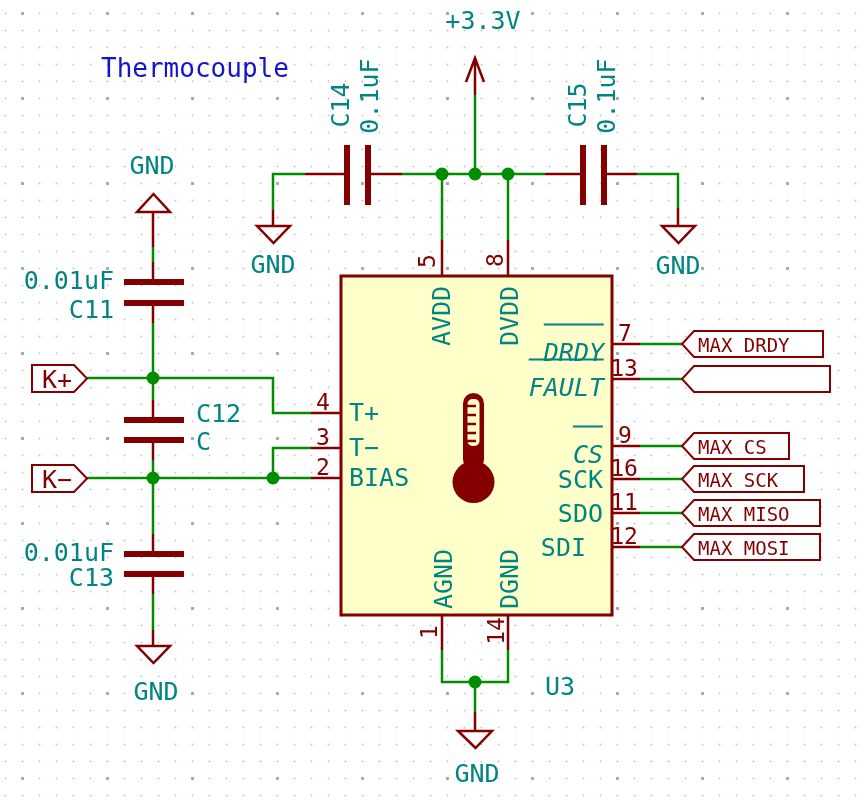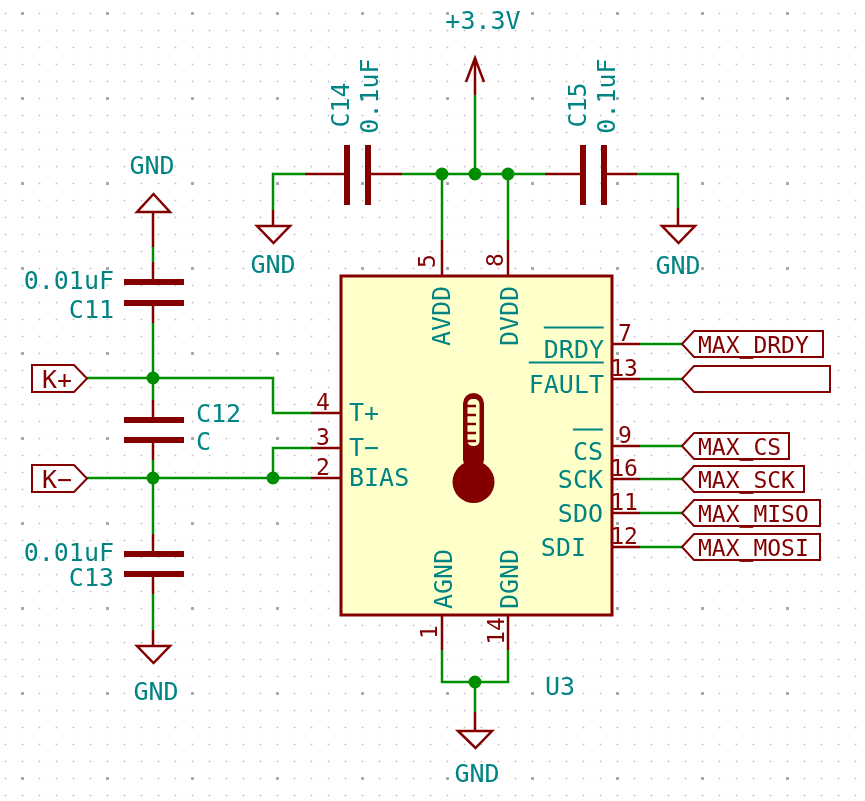--- a/index.html
+++ b/index.html
@@ -32,22 +32,22 @@
     white-space:pre;
     color:var(--teal);
   }
   .ctr{transform:translate(-50%,-50%);}
   .lft{transform:translate(0,-50%);}
   .rgt{transform:translate(-100%,-50%);}
   .rot{transform:translate(-50%,-50%) rotate(-90deg);}
   .maroon{color:var(--maroon);}
   .blue{color:var(--blue);font-size:26px;}
   .num{font-size:23px;}
-  .lbl{font-size:23px;}
-  .ovl{border-top:2px solid currentColor;padding-top:8px;display:inline-block;}
+  .lbl{font-size:19px;}
+  .ovl{border-top:2px solid currentColor;padding-top:14px;display:inline-block;font-style:italic;}
 </style>
 </head>
 <body>
 
 <div class="canvas">
 
   <svg class="sch" width="865" height="801" viewBox="0 0 865 801">
 
     <g stroke="#008E00" stroke-width="2.5" fill="none">
       <path d="M475 95 V174 M402 174 H545 M442 174 V240 M508 174 V240"></path>
@@ -135,20 +135,21 @@
       <path d="M32 465 H74 L87 478.5 L74 492 H32 Z"></path>
       <path d="M682 344 L694 331 H823 V357 H694 Z"></path>
       <path d="M682 379 L694 366 H830 V392 H694 Z"></path>
       <path d="M682 446 L694 433 H789 V459 H694 Z"></path>
       <path d="M682 479 L694 466 H804 V492 H694 Z"></path>
       <path d="M682 513 L694 500 H820 V526 H694 Z"></path>
       <path d="M682 547 L694 534 H820 V560 H694 Z"></path>
     </g>
   </svg>
 
+  <div class="t lft blue" style="left:101px;top:68px">Thermocouple</div>
 
   <div class="t ctr" style="left:483px;top:20px">+3.3V</div>
   <div class="t ctr" style="left:152px;top:165px">GND</div>
   <div class="t ctr" style="left:273px;top:264px">GND</div>
   <div class="t ctr" style="left:678px;top:265px">GND</div>
   <div class="t ctr" style="left:156px;top:691px">GND</div>
   <div class="t ctr" style="left:477px;top:773px">GND</div>
 
   <div class="t rgt" style="left:114px;top:280px">0.01uF</div>
   <div class="t rgt" style="left:114px;top:309px">C11</div>

